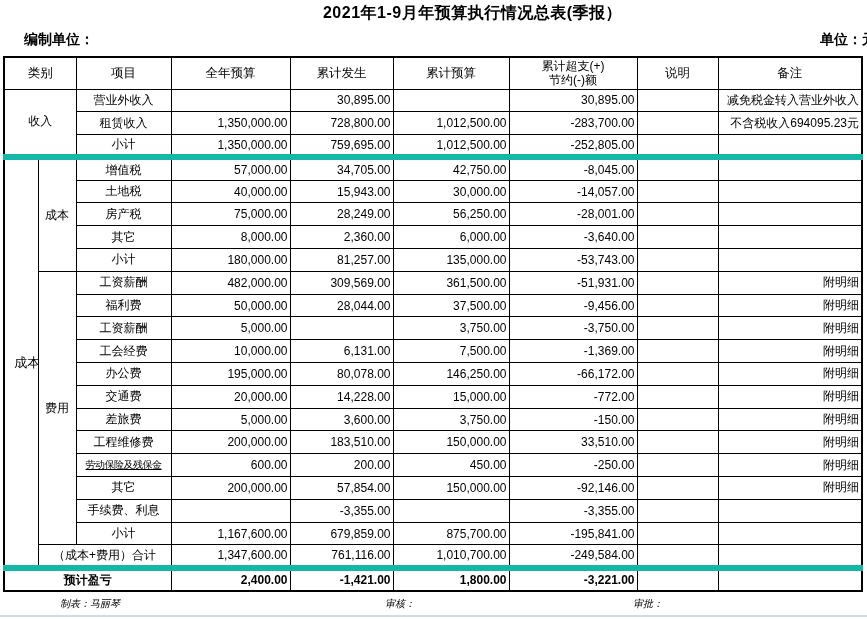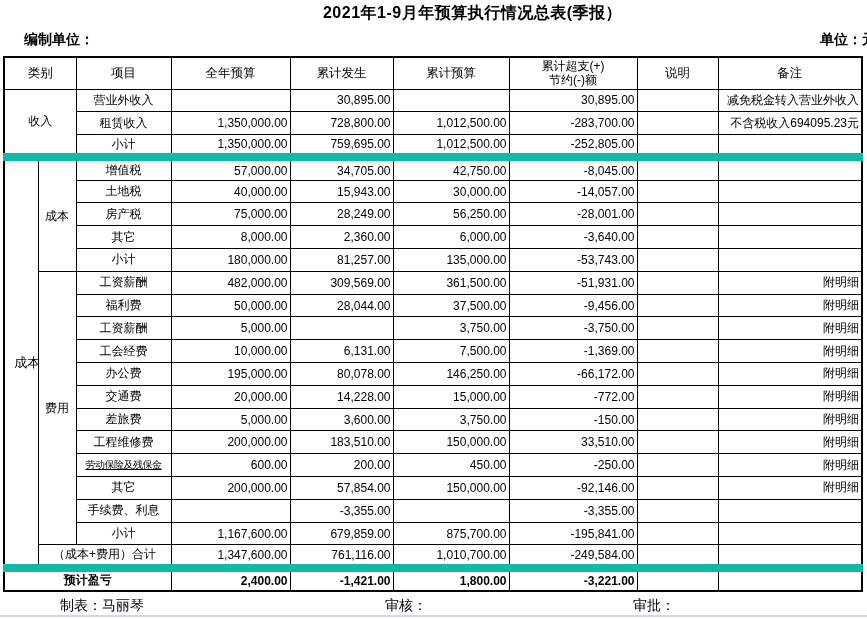--- a/index.html
+++ b/index.html
@@ -29,25 +29,25 @@
   .v2{line-height:14px;font-size:12px;}
   tr.r{height:22.8px;}
   td.item{text-align:center;font-size:12px;}
   td.item.small{font-size:10px;letter-spacing:-0.5px;text-decoration:underline;}
   td.num{text-align:right;font-size:11.5px;padding-right:5px;font-family:"Liberation Sans","DejaVu Sans",sans-serif;}
   td.note{font-size:11px;}
   td.remark{text-align:right;font-size:11.5px;}
   td.group{text-align:center;font-size:12.5px;}
   td.vtext{text-align:center;vertical-align:middle;}
   td.vtext span{display:inline-block;width:14px;word-break:break-all;line-height:40px;font-size:13px;}
-  tr.section-start td{border-top:8px solid #14b8a6;}
+  tr.section-start td{border-top:6px solid #14b8a6;}
   tr.profit{height:23px;}
   tr.profit td{font-weight:bold;}
   td.total-label{text-align:center;font-size:12px;}
-  .footer{position:absolute;top:597px;left:0;width:867px;height:18px;font-size:14px;}
+  .footer{position:absolute;top:597px;left:0;width:867px;height:18px;font-size:10px;font-style:italic;}
   .footer .maker{position:absolute;left:60px;}
   .footer .reviewer{position:absolute;left:385px;}
   .footer .approver{position:absolute;left:633px;}
   .bottom-strip{position:absolute;left:0;top:615px;width:867px;height:2px;background:#cfdae5;}
 </style>
 </head>
 <body>
 
 <div class="title">2021年1-9月年预算执行情况总表(季报）</div>
 

